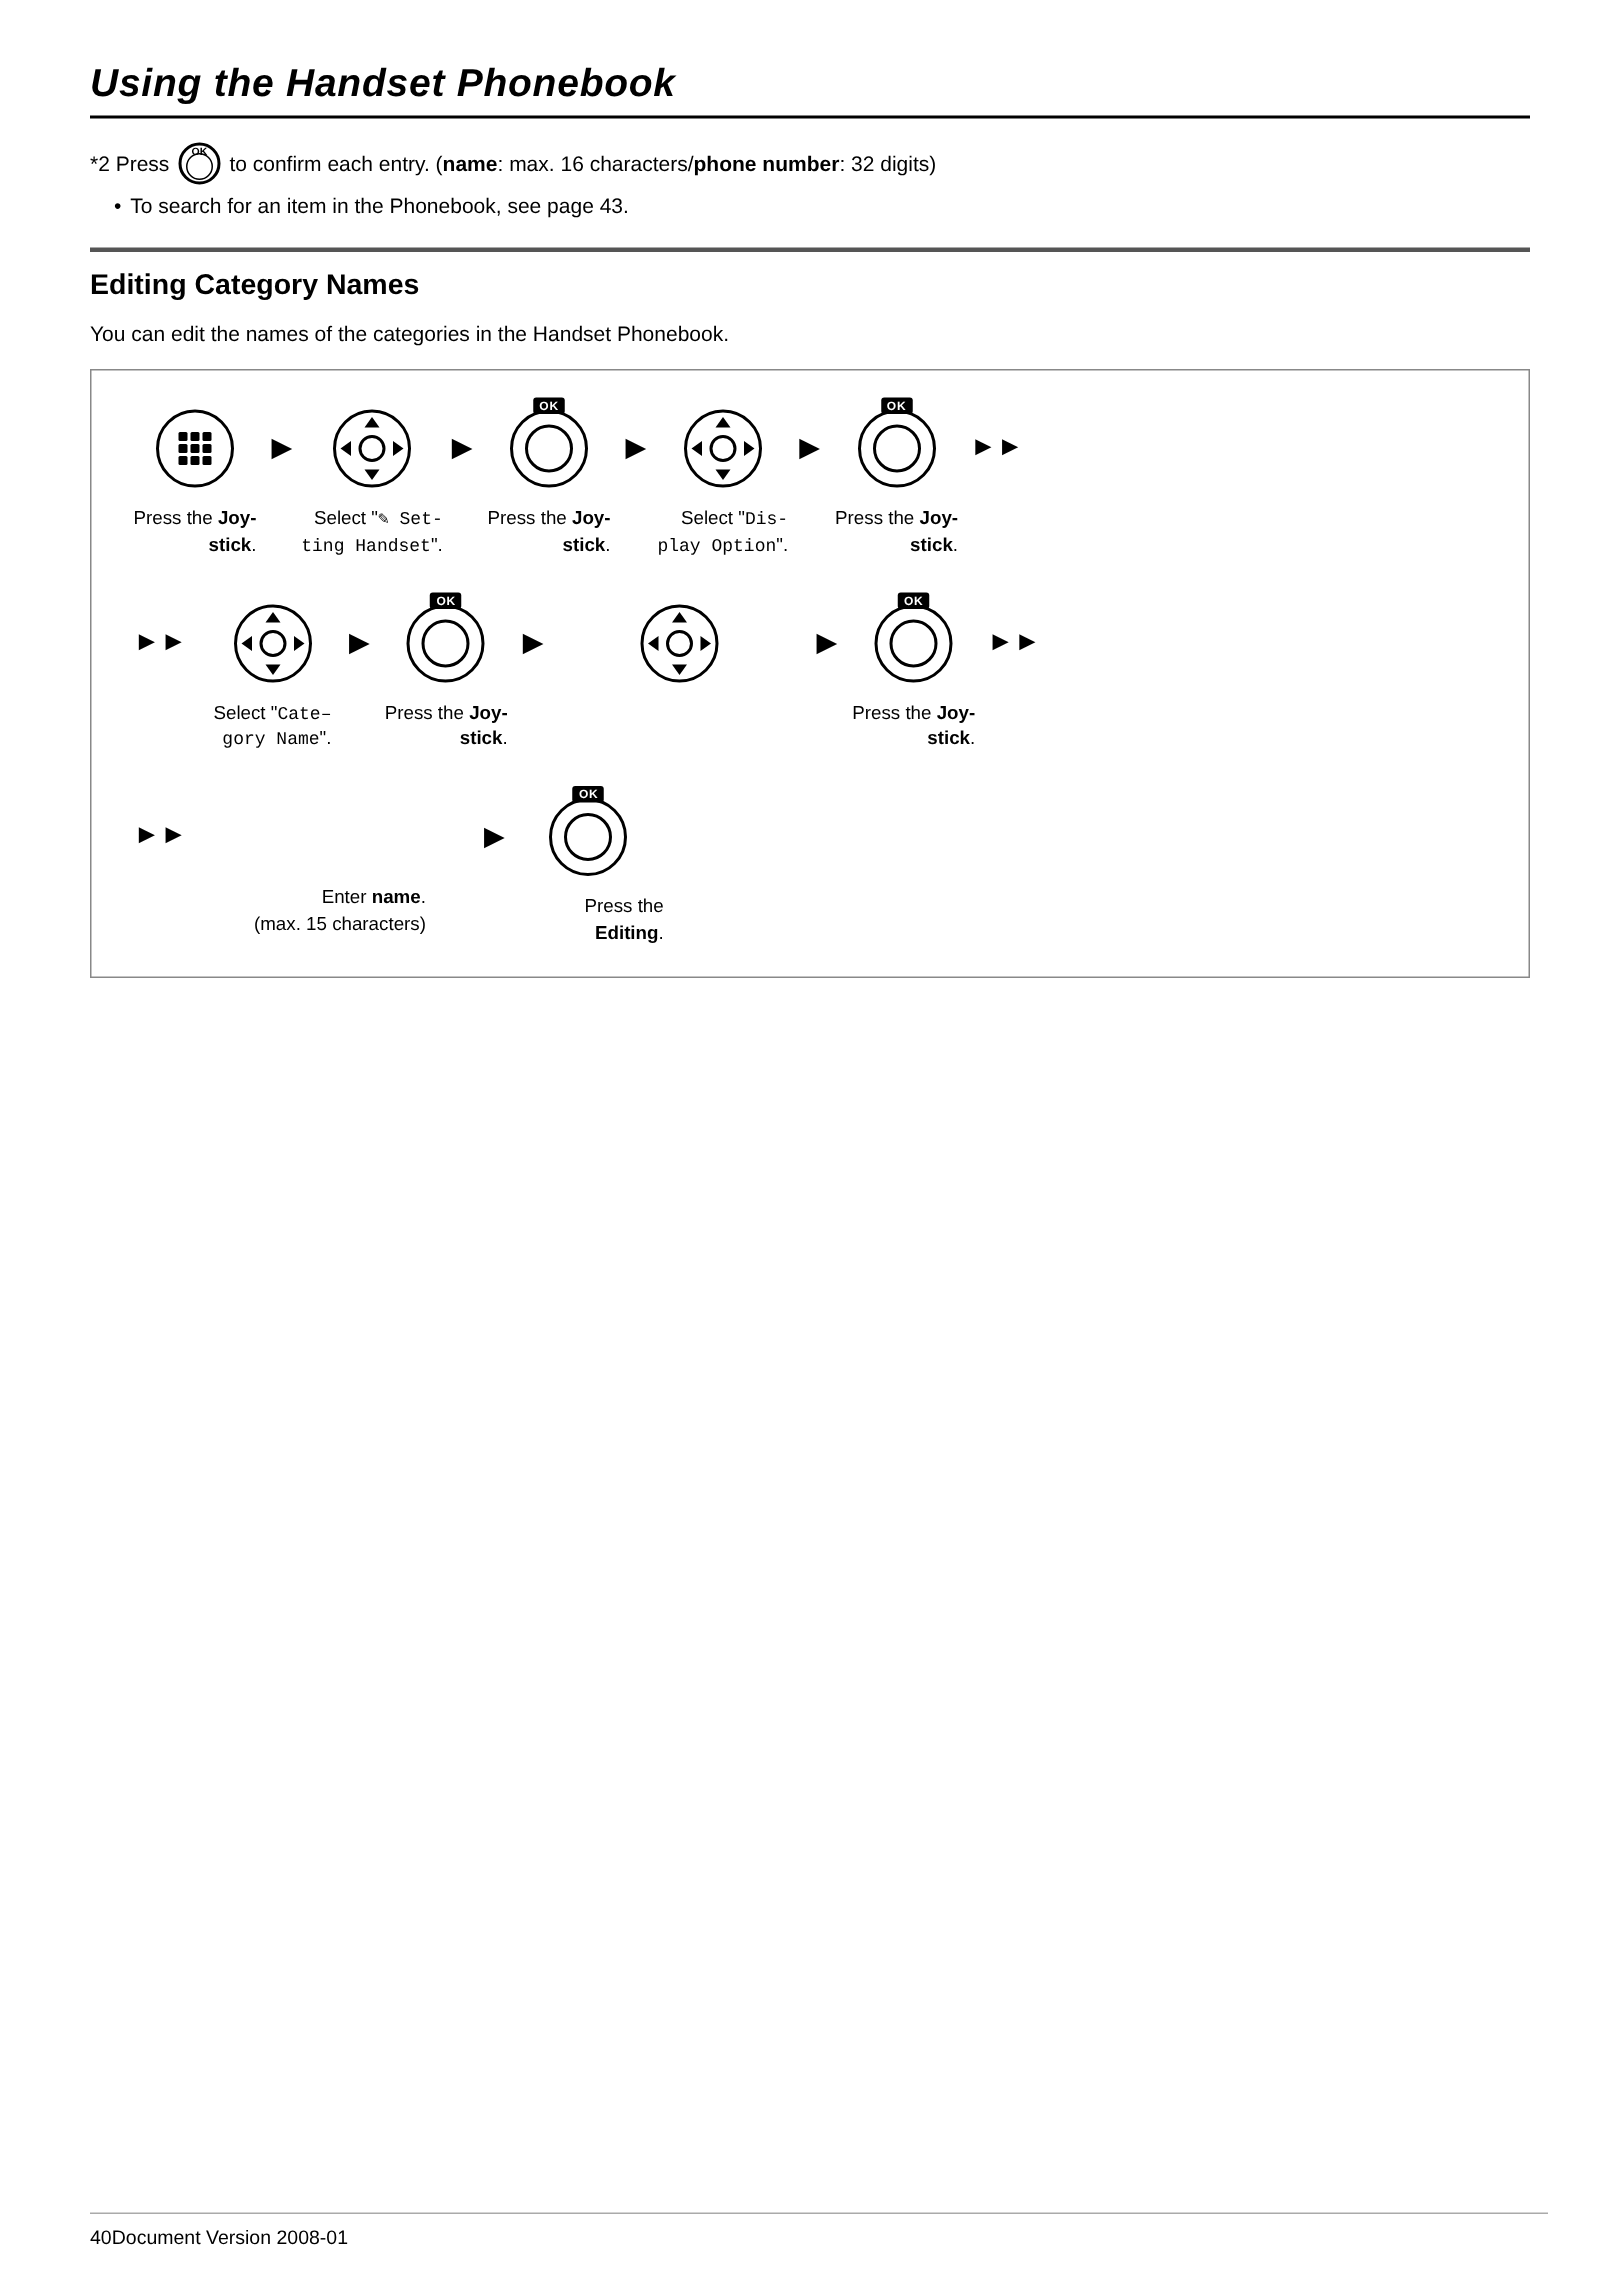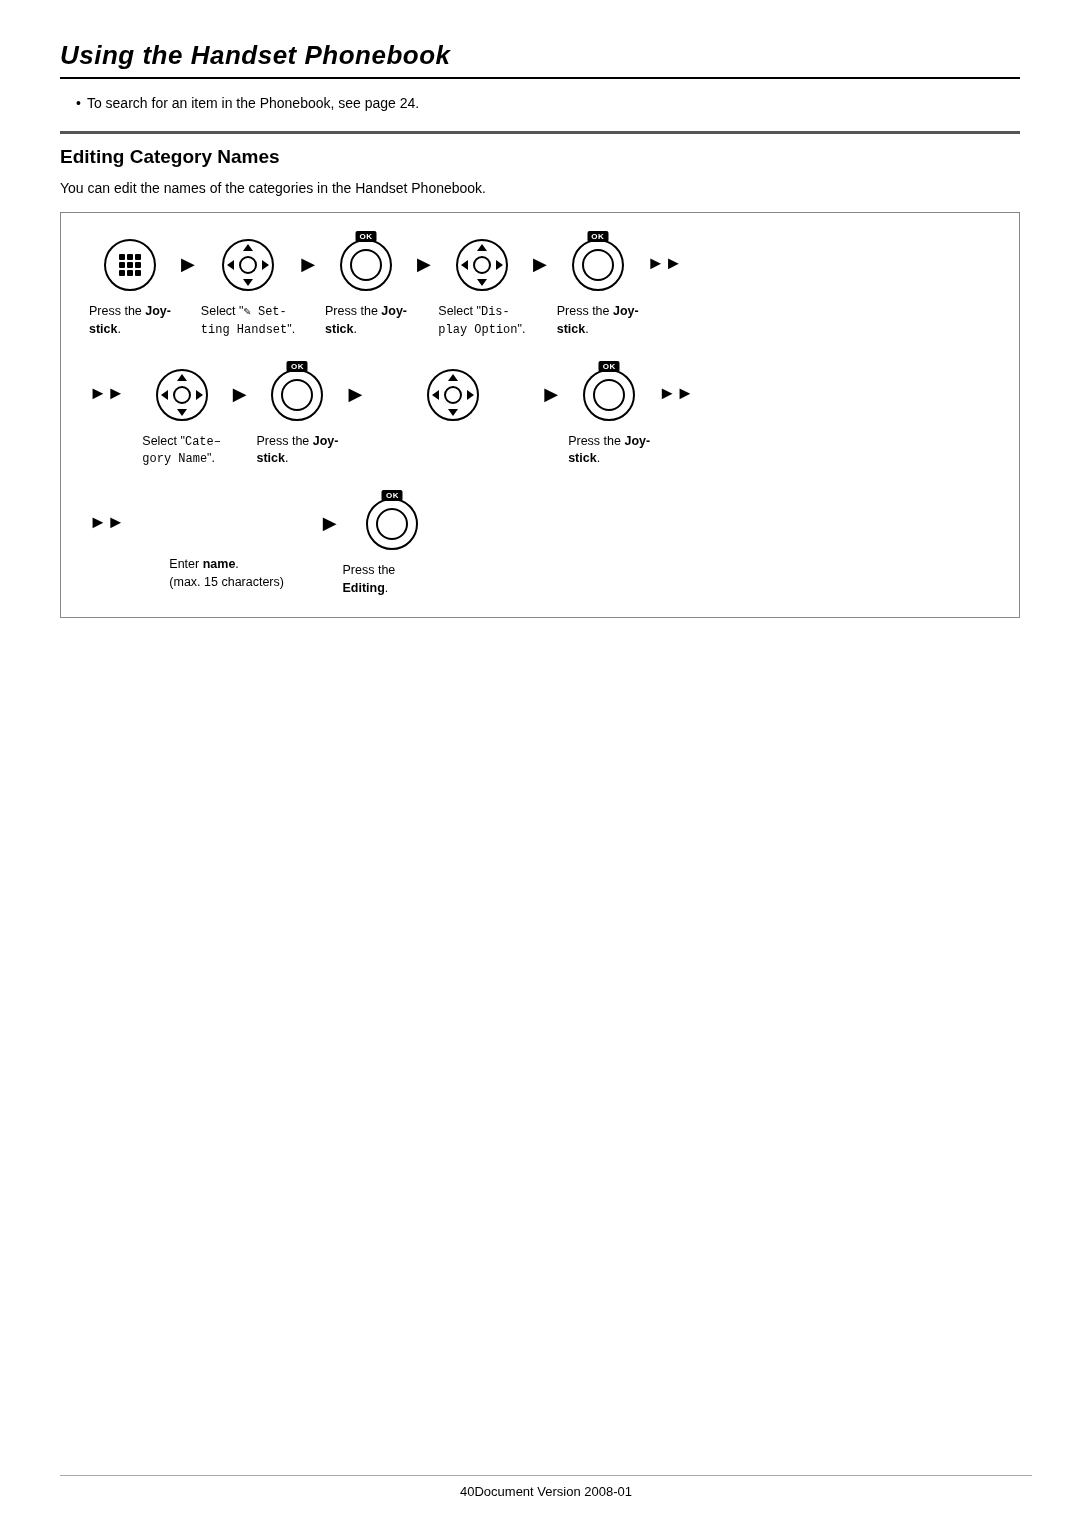--- a/index.html
+++ b/index.html
@@ -267,57 +267,66 @@
       font-size: 18px;
       color: #000;
       display: flex;
       align-items: center;
       margin-top: 20px;
       padding: 0 4px;
     }
 
     .step-caption {
       font-size: 12.5px;
-      text-align: left;
+      text-align: right;
       line-height: 1.4;
       max-width: 100px;
     }
     .step-caption code {
       font-family: 'Courier New', monospace;
       font-size: 12px;
     }
     .step-caption b {
       font-weight: bold;
     }
 
     
     .page-footer {
       position: absolute;
       bottom: 30px;
       left: 60px;
       right: 48px;
       display: flex;
-      justify-content: center;
+      justify-content: flex-start;
       font-size: 13px;
       border-top: 1px solid #aaa;
       padding-top: 8px;
     }
   </style>
 </head>
 <body>
 
 <div class="page-content">
 
   <h1 class="page-title">Using the Handset Phonebook</h1>
   <hr class="title-underline">
 
+  <div class="note-line">
+    <span>*2  Press</span>
+
+    <span class="ok-button-inline">
+      <span class="ok-label">OK</span>
+      <span class="circle-inner"></span>
+    </span>
+    <span>to confirm each entry. (<b>name</b>: max. 16 characters/<b>phone number</b>: 32 digits)</span>
+  </div>
 
   <div class="bullet-line">
     <span>•</span>
-    <span>To search for an item in the Phonebook, see page 24.</span>
+    <span>To search for an item in the Phonebook, see page 43.</span>
   </div>
 
   <hr class="section-divider">
   <h2 class="section-title">Editing Category Names</h2>
   <p class="section-desc">You can edit the names of the categories in the Handset Phonebook.</p>
 
   <div class="steps-box">
 
     <div class="steps-row">
 

